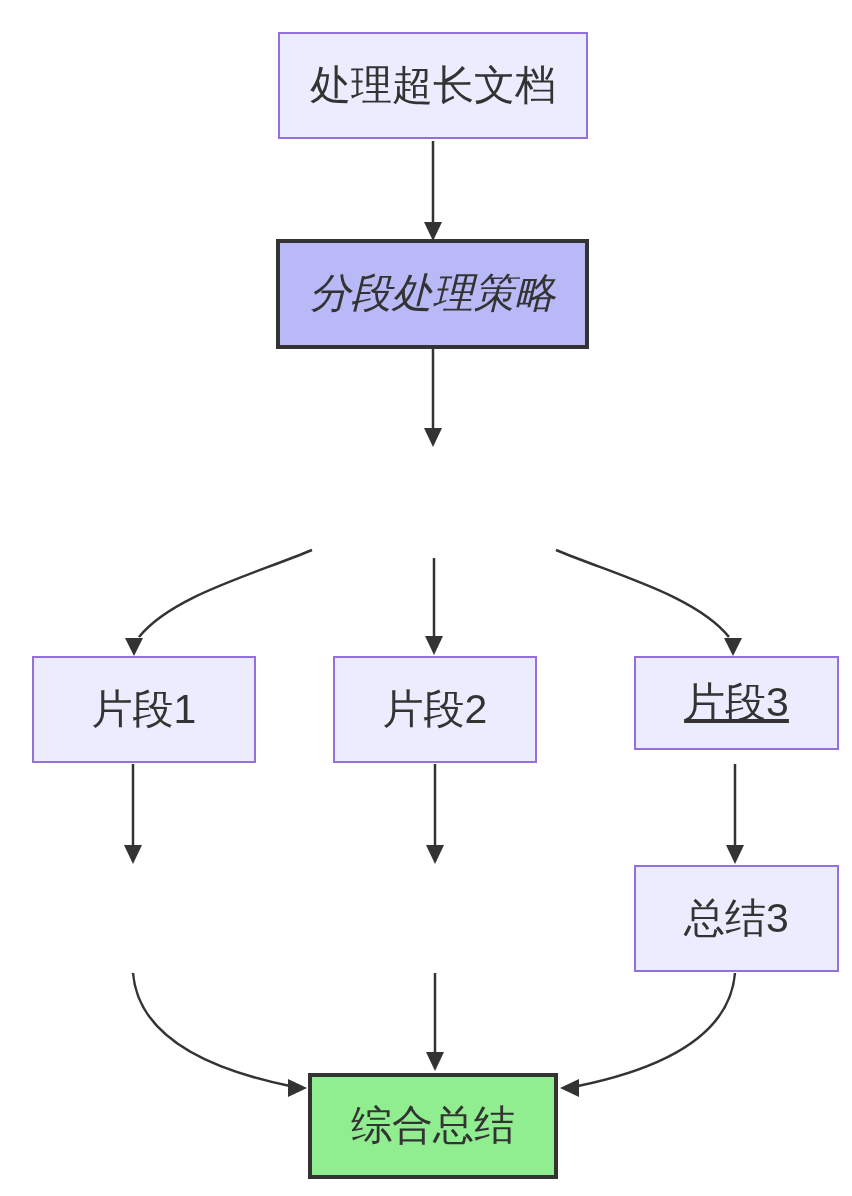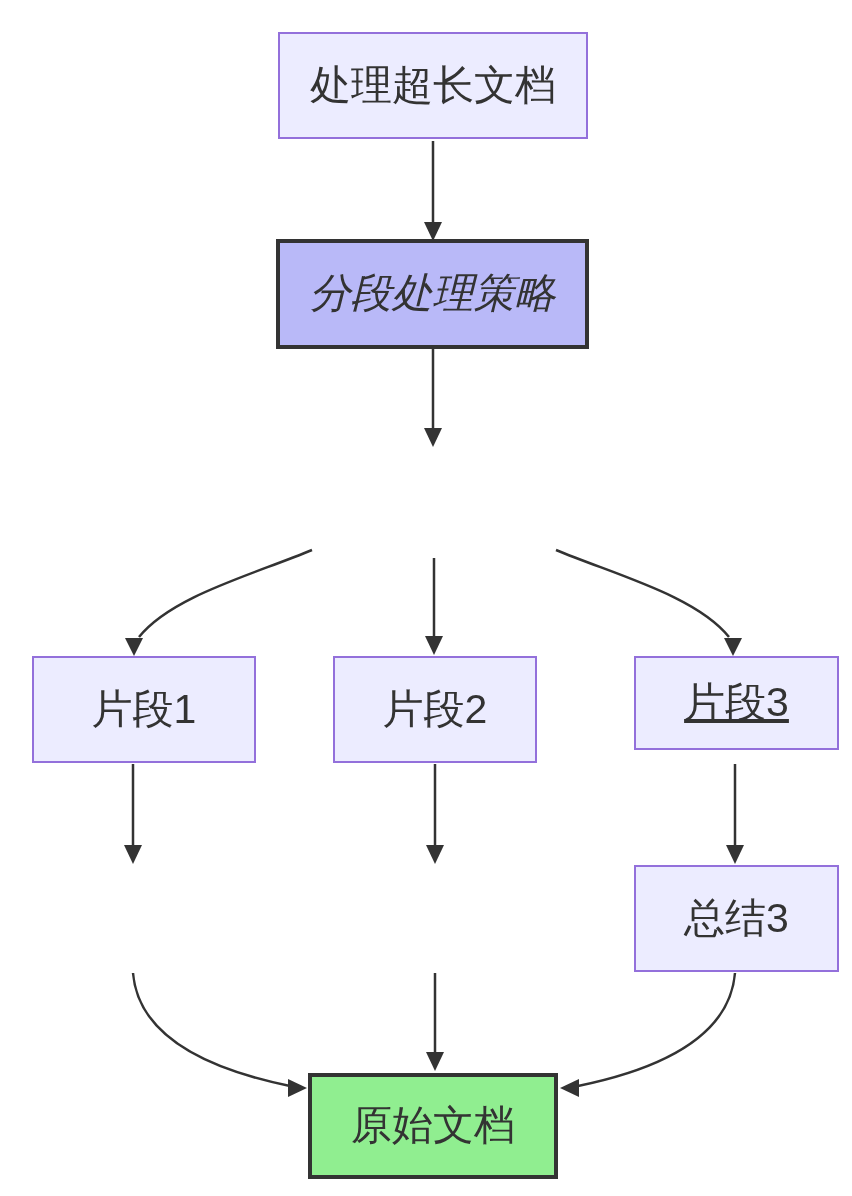--- a/index.html
+++ b/index.html
@@ -151,16 +151,16 @@
     <span>片段3</span>
   </div>
 
 
 
   <div class="node n-e3">
     <span>总结3</span>
   </div>
 
   <div class="node success n-f">
-    <span>原始文档</span>
+    <span>综合总结</span>
   </div>
 
 </div>
 
 </body></html>

